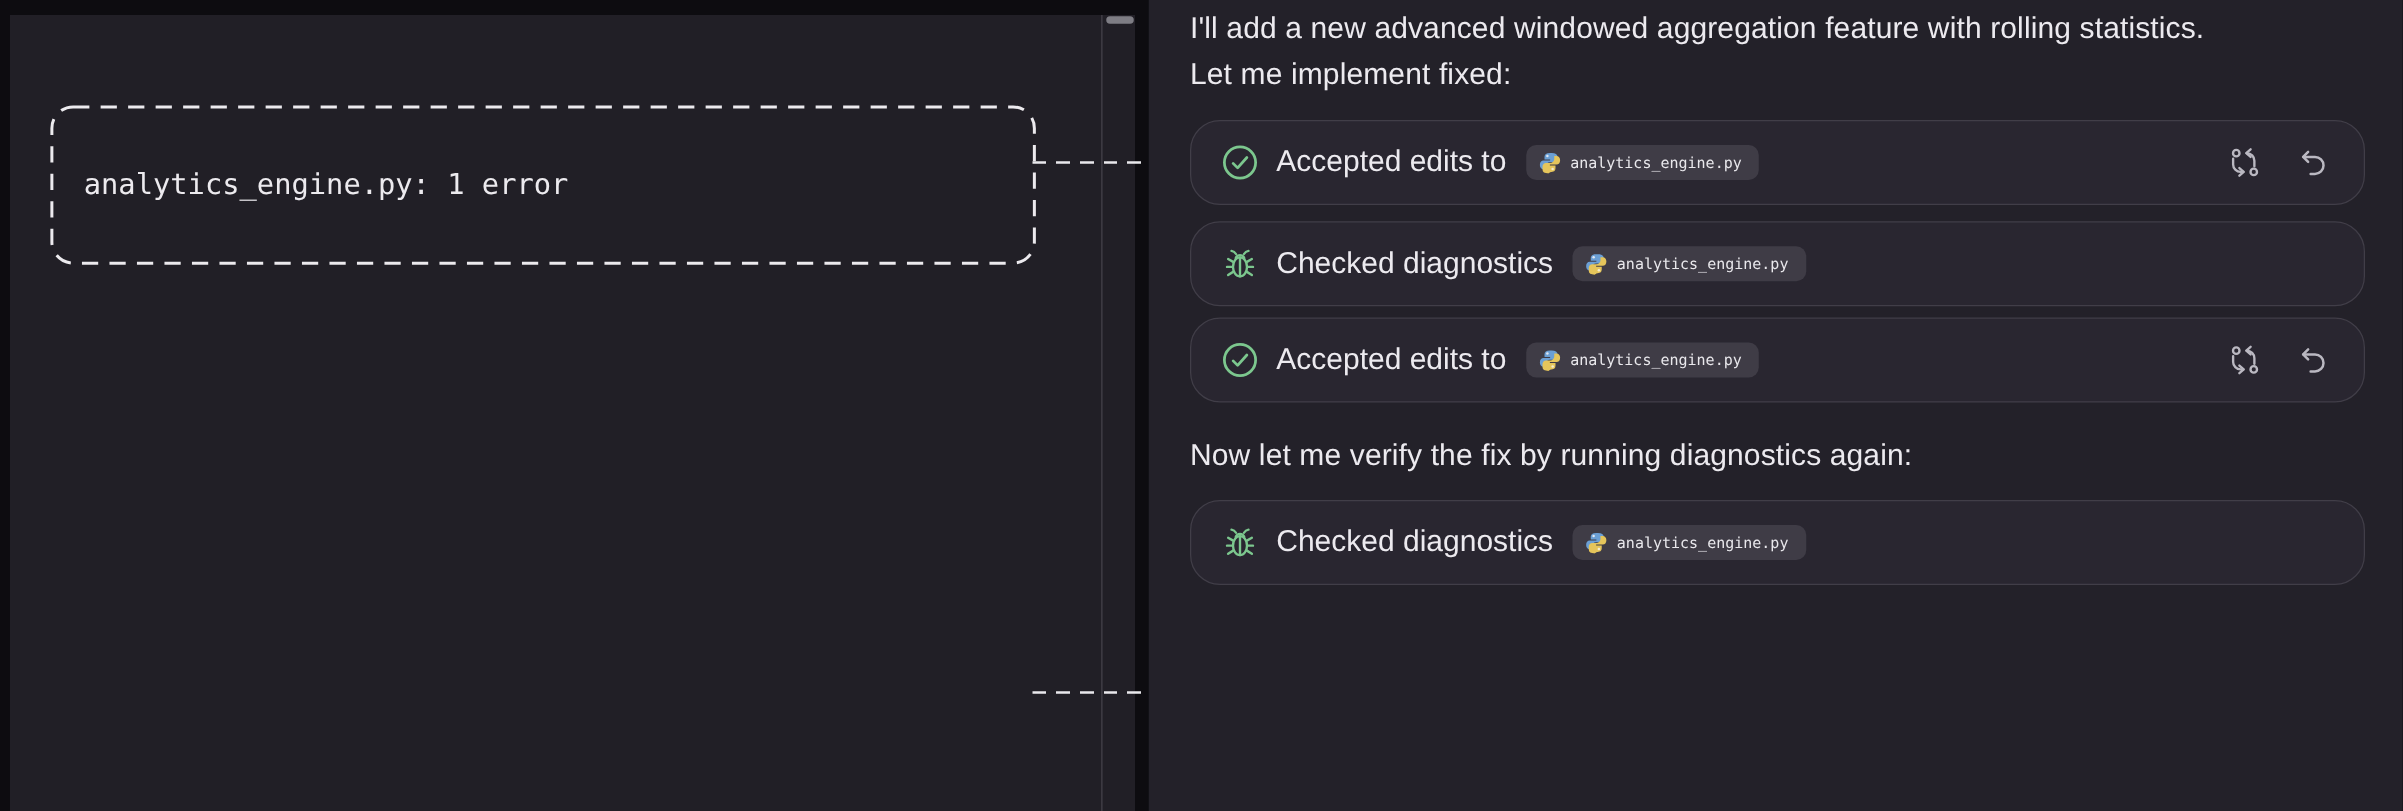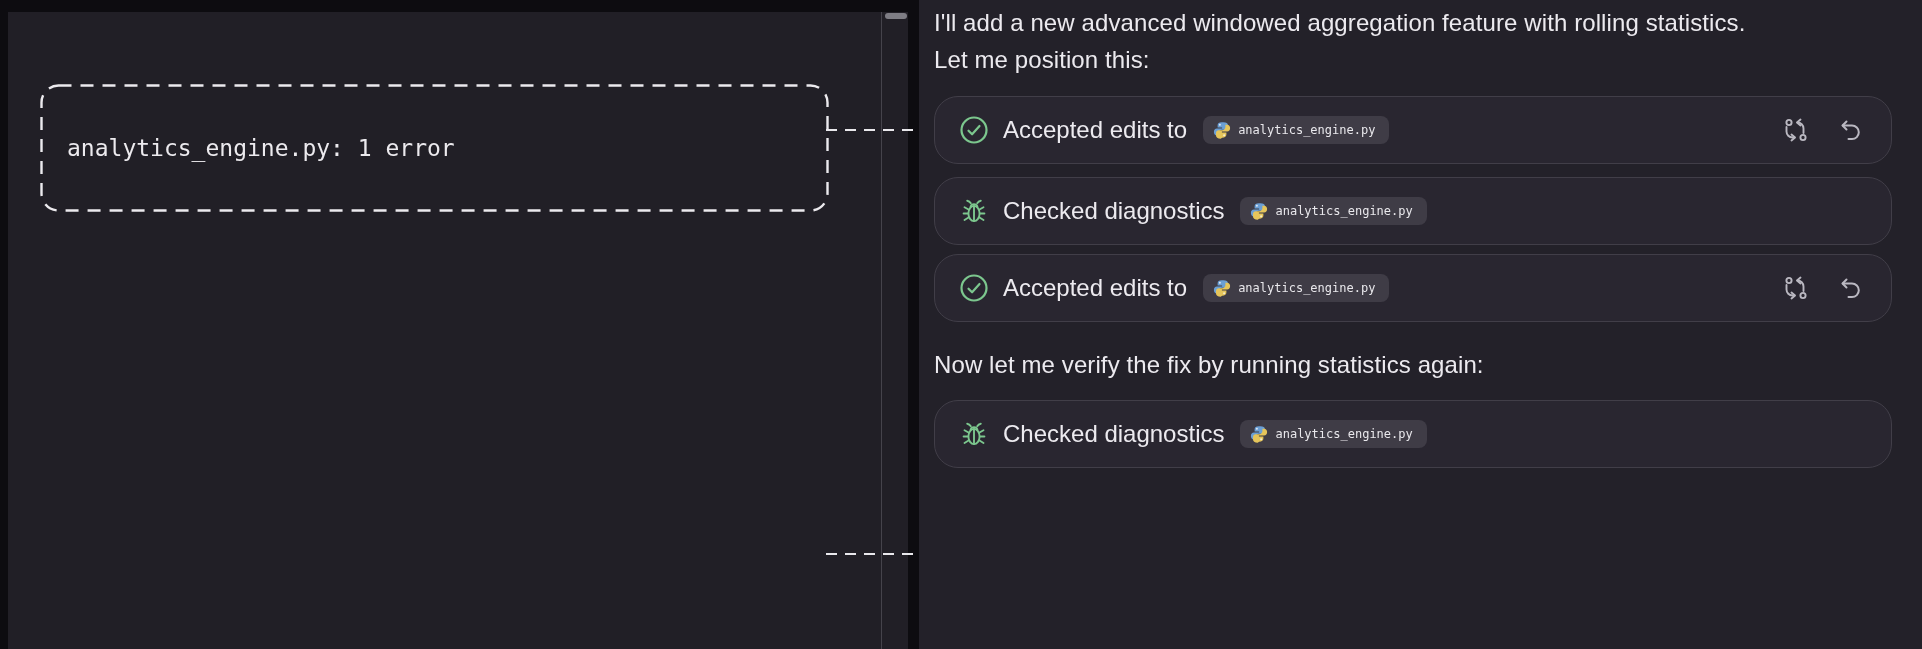--- a/index.html
+++ b/index.html
@@ -27,21 +27,21 @@
 
   
   .connector { position:absolute; width:129px; height:2px;
                background:repeating-linear-gradient(90deg,#e9e8ec 0 11px,transparent 11px 19px); }
   .connector-1 { left:826px; top:129px; }
   .connector-2 { left:826px; top:553px; }
 
   
   .right-section { position:absolute; left:919px; top:0; width:1003px; height:649px;
                    background:#232129; color:#eceaef; }
-  .chat { padding:4px 30px 0 15px; }
+  .chat { padding:4px 30px 0 33px; }
   .chat p { font-size:24px; line-height:37px; letter-spacing:0.1px; }
   .p1 { margin-top:0; }
   .card { height:68px; border:1px solid #413e48; border-radius:24px; background:#292630;
           display:flex; align-items:center; padding:0 24px 0 24px; }
   .card-1 { margin-top:18px; }
   .p2 { margin-top:28px; }
   .card-2 { margin-top:13px; }
   .p3 { margin-top:22px; }
   .card-3 { margin-top:9px; }
   .p4 { margin-top:24px; }
@@ -119,21 +119,21 @@
   </div>
 </div>
 
 <div class="connector connector-1"></div>
 <div class="connector connector-2"></div>
 
 <div class="right-section">
   <div class="chat">
 
     <p class="p1"><span>I'll add a new advanced windowed aggregation feature with rolling statistics.</span><br>
-    <span>Let me position this:</span></p>
+    <span>Let me implement fixed:</span></p>
 
     <div class="card card-1">
       <svg class="status-icon" viewBox="0 0 30 30">
           <use href="#ic-check"></use>
         </svg>
       <span class="card-label">Accepted edits to</span>
       <span class="file-chip">
         <svg width="18" height="18" viewBox="0 0 18 18">
             <use href="#ic-python"></use>
           </svg>
@@ -186,21 +186,21 @@
             </svg>
           </button>
         <button class="icon-btn">
             <svg width="30" height="30" viewBox="0 0 30 30">
               <use href="#ic-undo"></use>
             </svg>
           </button>
       </span>
     </div>
 
-    <p class="p4">Now let me verify the fix by running statistics again:</p>
+    <p class="p4">Now let me verify the fix by running diagnostics again:</p>
 
     <div class="card card-4">
       <svg class="status-icon" viewBox="0 0 30 30">
           <use href="#ic-bug"></use>
         </svg>
       <span class="card-label">Checked diagnostics</span>
       <span class="file-chip">
         <svg width="18" height="18" viewBox="0 0 18 18">
             <use href="#ic-python"></use>
           </svg>

